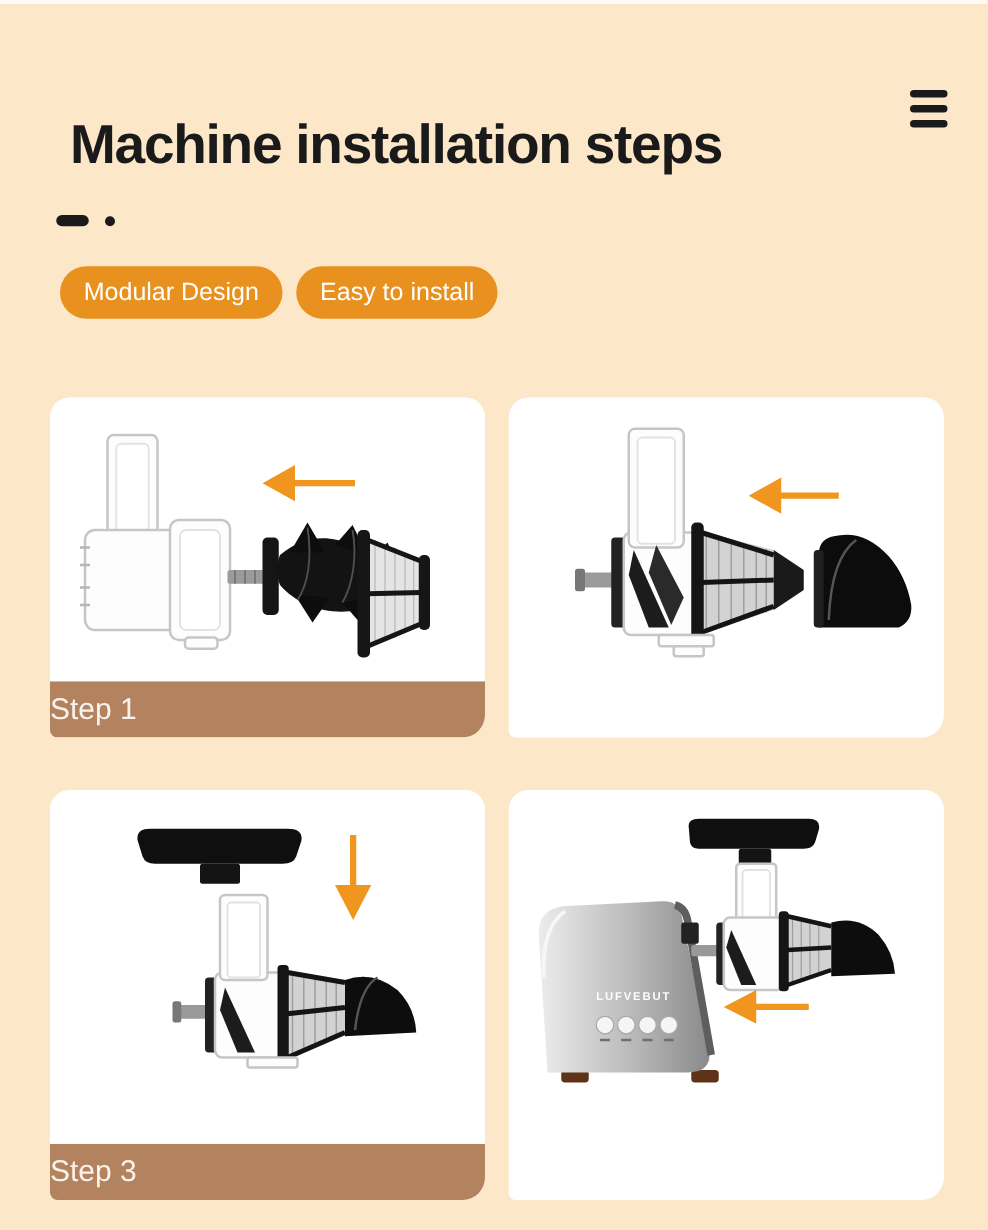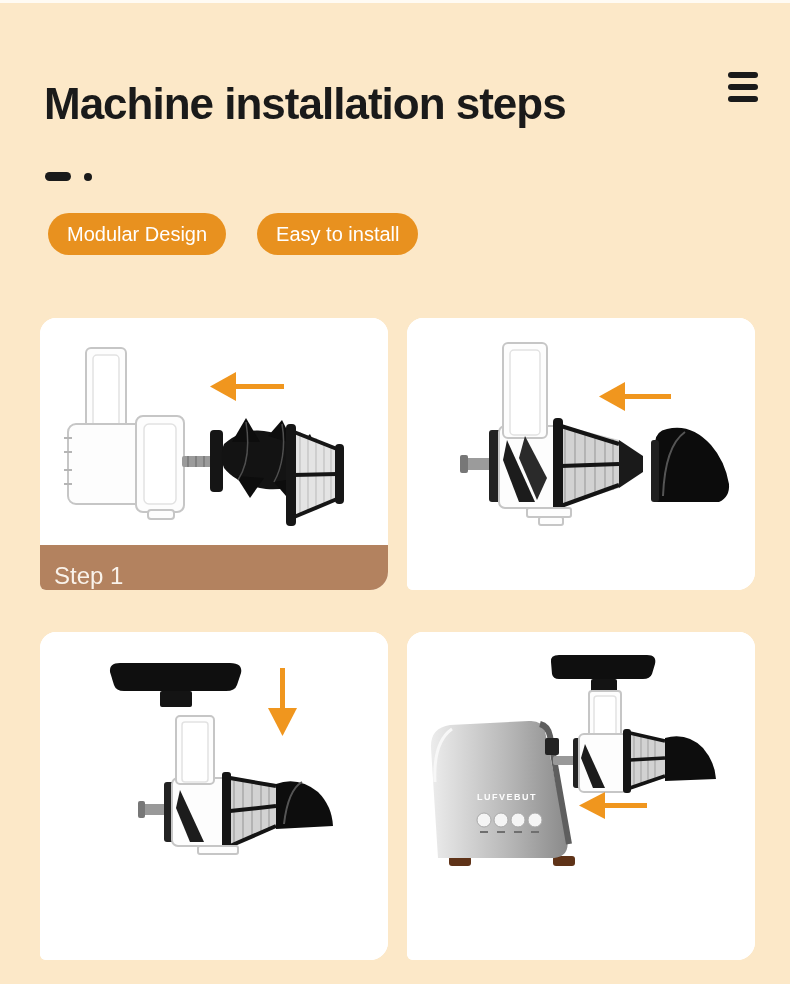--- a/index.html
+++ b/index.html
@@ -7,53 +7,53 @@
     width:790px;height:984px;
     background:#fce8c8;
     font-family:"Liberation Sans", sans-serif;
     position:relative;overflow:hidden;
   }
   .top-strip{
     position:absolute;top:0;left:0;width:790px;height:3px;
     background:rgba(255,255,255,.8);
   }
   .page-title{
-    position:absolute;left:44px;top:82px;margin:0;
+    position:absolute;left:44px;top:82px;margin:12px;
     font-size:44px;line-height:1;font-weight:700;letter-spacing:-1px;
     color:#1a1a1a;white-space:nowrap;
   }
   .menu{
     position:absolute;left:728px;top:72px;width:30px;
     display:flex;flex-direction:column;gap:6px;cursor:pointer;
   }
   .menu span{display:block;height:6px;border-radius:3px;background:#1a1a1a;}
   .title-accent{position:absolute;left:45px;top:172px;display:flex;align-items:center;gap:13px;}
   .title-accent .dash{width:26px;height:9px;border-radius:4.5px;background:#1a1a1a;}
   .title-accent .dot{width:8px;height:8px;border-radius:50%;background:#1a1a1a;}
-  .badges{position:absolute;left:48px;top:213px;display:flex;gap:31px;}
+  .badges{position:absolute;left:48px;top:213px;display:flex;gap:11px;}
   .pill{
     background:#e8911f;color:#ffffff;
     font-size:20px;line-height:1;padding:11px 19px;border-radius:22px;
     white-space:nowrap;
   }
   .grid{
     position:absolute;left:40px;top:318px;width:715px;
     display:grid;grid-template-columns:348px 348px;column-gap:19px;row-gap:42px;
   }
   .card{
     background:#ffffff;border-radius:16px 16px 18px 6px;overflow:hidden;
     display:flex;flex-direction:column;
   }
   .card.row1{height:272px;}
   .card.row2{height:328px;}
   .card .img{position:relative;flex:1;background:#ffffff;}
   .card .img svg{display:block;}
   .bar{
     height:45px;background:#b3825f;flex:none;
-    display:flex;align-items:flex-end;padding-left:14px;
+    display:flex;align-items:center;
     color:#f9f2ea;font-size:24px;
   }
   .clear{stroke:#c6c6c6;stroke-width:2;fill:#fdfdfd;}
   .clear-inner{stroke:#e2e2e2;stroke-width:1.5;fill:#ffffff;}
 </style>
 </head>
 <body>
 
 <div class="top-strip"></div>
 
@@ -180,20 +180,23 @@
           <rect x="182" y="140" width="9" height="78" rx="3" fill="#151515"></rect>
           <line x1="190" y1="146" x2="236" y2="154" stroke="#141414" stroke-width="4"></line>
           <line x1="190" y1="179" x2="236" y2="174" stroke="#141414" stroke-width="4"></line>
           <line x1="190" y1="214" x2="236" y2="194" stroke="#141414" stroke-width="4"></line>
           <path d="M236,152 Q258,144 278,160 Q292,174 293,194 L236,197 Z" fill="#0d0d0d"></path>
           <path d="M244,192 Q248,158 262,150" stroke="#555555" stroke-width="2" fill="none"></path>
           <rect x="158" y="214" width="40" height="8" rx="2" class="clear"></rect>
         </g>
       </svg>
     </div>
+    <div class="bar">
+      <span>Step 3</span>
+    </div>
   </div>
 
   <div class="card row2">
     <div class="img">
       <svg width="348" height="236" viewBox="0 0 348 236">
         <defs>
           <linearGradient id="baseGrad" x1="0" y1="0" x2="1" y2="0">
             <stop offset="0" stop-color="#ececec"></stop>
             <stop offset="0.55" stop-color="#b9b9b9"></stop>
             <stop offset="1" stop-color="#8a8a8a"></stop>

